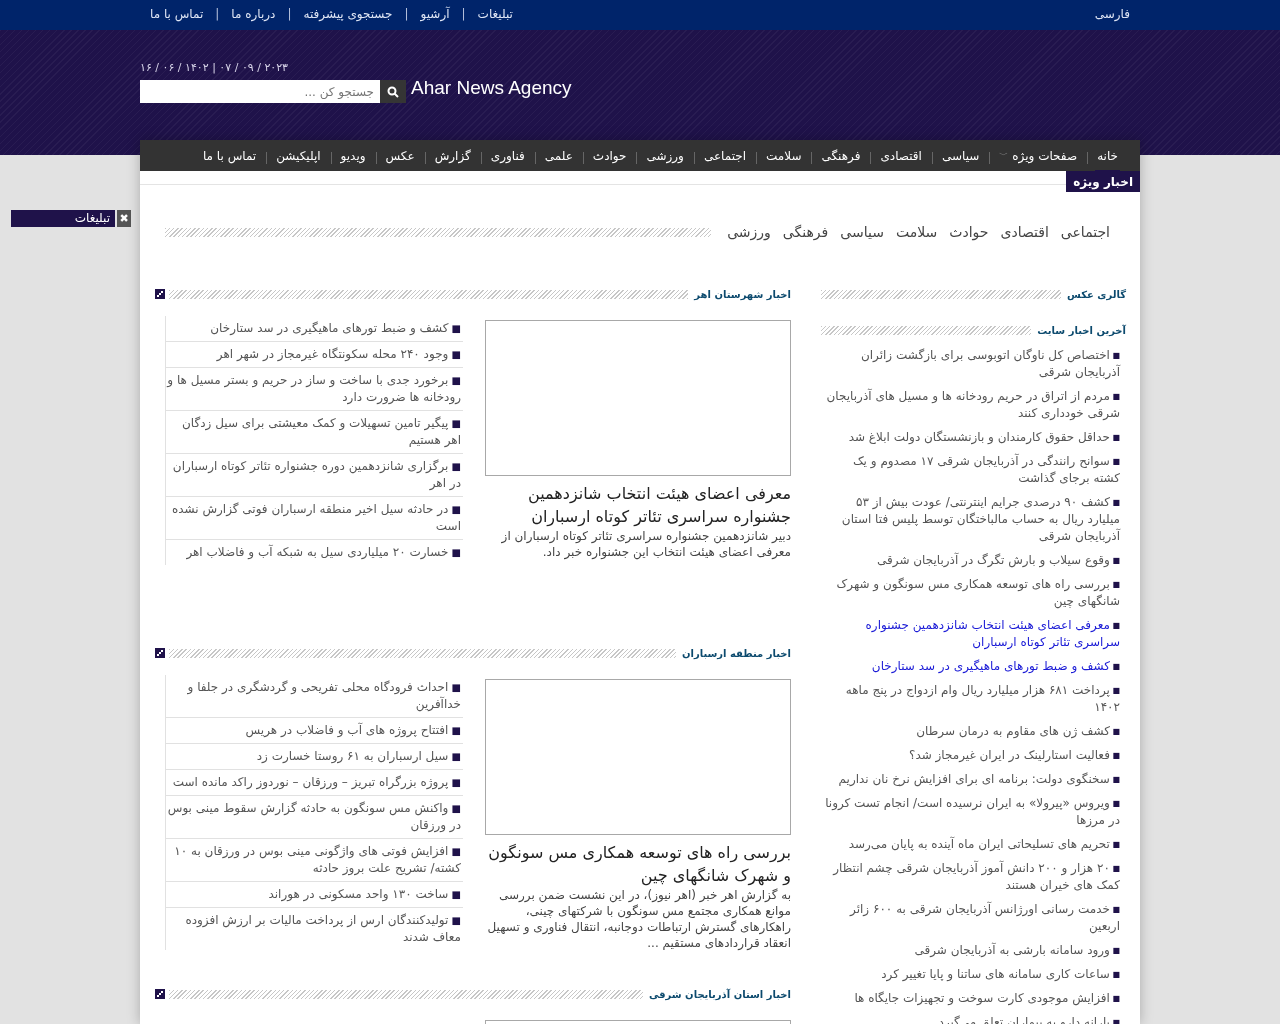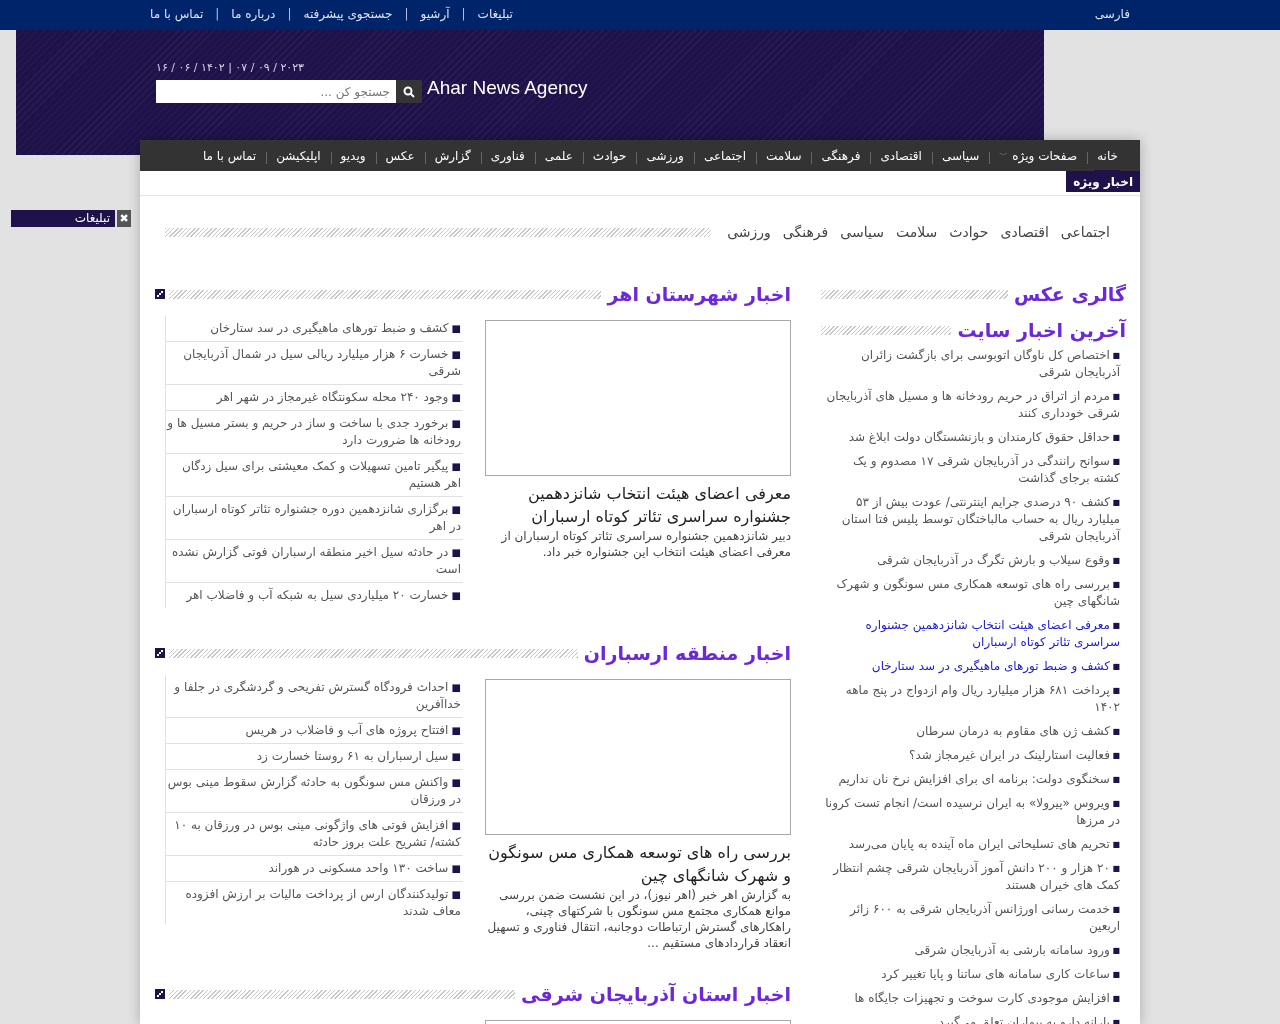--- a/index.html
+++ b/index.html
@@ -7,57 +7,57 @@
   body { font-family: "DejaVu Sans", sans-serif; background: #e2e2e2; position: relative; color: #444; }
   a { color: inherit; text-decoration: none; }
 
   
   .topbar { position: absolute; top: 0; left: 0; width: 1280px; height: 30px; background: #00246a; color: #dfe6f5; font-size: 12px; }
   .topbar .links { position: absolute; left: 150px; top: 7px; direction: ltr; display: flex; gap: 0; }
   .topbar .links span.sep { margin: 0 12px; color: #b7c2dd; }
   .topbar .lang { position: absolute; right: 150px; top: 7px; text-align: center; }
 
   
-  .header { position: absolute; top: 30px; left: 16px; width: 1028px; height: 125px; background: #1f124a;
+  .header { position: absolute; top: 30px; left: 0; width: 1280px; height: 125px; background: #1f124a;
     background-image: repeating-linear-gradient(135deg, rgba(255,255,255,0.045) 0 1px, transparent 1px 5px); }
   .header .date { position: absolute; left: 140px; top: 31px; font-size: 11px; color: #d9d6ea; }
   .search { position: absolute; left: 140px; top: 50px; display: flex; height: 23px; }
   .search input { width: 240px; height: 23px; border: none; font-size: 12px; padding: 0 6px; direction: rtl; font-family: "DejaVu Sans", sans-serif; color: #777; }
   .search .btn { width: 26px; height: 23px; background: #353535; display: flex; align-items: center; justify-content: center; }
   .brand { position: absolute; left: 411px; top: 47px; font-family: "Liberation Sans", sans-serif; font-size: 19px; color: #fff; }
 
   
   .page { position: absolute; left: 140px; top: 140px; width: 1000px; height: 884px; background: #fff; box-shadow: 0 0 12px rgba(0,0,0,0.25); }
 
   .mainnav { height: 31px; background: #333333; direction: rtl; display: flex; align-items: center; padding-right: 12px; font-size: 12px; color: #fff; }
   .mainnav .item { padding: 0 10px; position: relative; display: flex; align-items: center; gap: 4px; }
   .mainnav .item + .item::before { content: ""; position: absolute; right: -1px; top: 3px; height: 12px; border-right: 1px solid #666; }
   .mainnav .item.active::after { content: ""; position: absolute; bottom: -9px; left: 8px; right: 8px; height: 2px; background: #1f124a; }
   .mainnav .chev { font-size: 9px; color: #aaa; }
 
-  .special-row { height: 25px; border-bottom: 1px solid #e4e4e4; position: relative; }
+  .special-row { height: 14px; border-bottom: 1px solid #e4e4e4; position: relative; }
   .special-tag { position: absolute; right: 0; top: 0; background: #1f124a; color: #fff; font-size: 12px; padding: 4px 7px 3px; direction: rtl; font-weight: bold; }
 
   .hatch { background-image: repeating-linear-gradient(135deg, #c7c7c7 0 1px, transparent 1px 3px); height: 9px; }
 
   .tags-row { position: absolute; top: 82px; left: 25px; right: 30px; height: 20px; display: flex; direction: rtl; align-items: center; gap: 0; }
   .tags-row .tag { font-size: 14px; color: #444; margin-left: 12px; }
   .tags-row .hatch { flex: 1; margin-right: 4px; }
 
   
   .ad-side { position: absolute; left: 11px; top: 210px; display: flex; height: 17px; }
   .ad-side .label { width: 104px; background: #1f124a; color: #fff; font-size: 12px; direction: rtl; padding: 0 5px; line-height: 17px; }
   .ad-side .close { width: 14px; height: 17px; background: #555; margin-left: 2px; color: #fff; font-size: 11px; text-align: center; line-height: 17px; font-weight: bold; }
 
   
   .col-right { position: absolute; left: 681px; top: 140px; width: 305px; }
   .col-main { position: absolute; left: 15px; top: 140px; width: 636px; }
 
   .sec-head { display: flex; direction: rtl; align-items: center; height: 28px; }
-  .sec-head .title { font-size: 19px; font-weight: bold; color: #6d28d9; white-space: nowrap; margin-left: 6px; }
+  .sec-head .title { font-size: 10px; font-weight: bold; color: #0c4a6e; white-space: nowrap; margin-left: 6px; }
   .sec-head .hatch { flex: 1; }
   .sec-head .rss { width: 10px; height: 10px; background: #1f124a; margin-right: 4px; position: relative; }
   .sec-head .rss::after { content: ""; position: absolute; left: 2px; bottom: 2px; width: 2px; height: 2px; background: #fff; box-shadow: 2px -2px 0 #fff, 4px -4px 0 #fff; }
 
   .latest { direction: rtl; margin-top: 12px; }
   .latest li { list-style: none; font-size: 12px; line-height: 17px; color: #555; padding: 3px 6px 4px 2px; }
   .latest li::before { content: "■ "; font-size: 8px; color: #1f124a; vertical-align: 1px; }
   .latest li.hl { color: #1a1ad6; }
 
   .block { position: relative; margin-bottom: 20px; }
@@ -217,21 +217,20 @@
         <div class="hatch"></div>
         <div class="rss"></div>
       </div>
       <div class="feature">
         <div class="img"></div>
         <div class="ftitle">معرفی اعضای هیئت انتخاب شانزدهمین جشنواره سراسری تئاتر کوتاه ارسباران</div>
         <div class="fsum">دبیر شانزدهمین جشنواره سراسری تئاتر کوتاه ارسباران از معرفی اعضای هیئت انتخاب این جشنواره خبر داد.</div>
       </div>
       <ul class="list">
         <li>کشف و ضبط تورهای ماهیگیری در سد ستارخان</li>
-        <li>خسارت ۶ هزار میلیارد ریالی سیل در شمال آذربایجان شرقی</li>
         <li>وجود ۲۴۰ محله سکونتگاه غیرمجاز در شهر اهر</li>
         <li>برخورد جدی با ساخت و ساز در حریم و بستر مسیل ها و رودخانه ها ضرورت دارد</li>
         <li>پیگیر تامین تسهیلات و کمک معیشتی برای سیل زدگان اهر هستیم</li>
         <li>برگزاری شانزدهمین دوره جشنواره تئاتر کوتاه ارسباران در اهر</li>
         <li>در حادثه سیل اخیر منطقه ارسباران فوتی گزارش نشده است</li>
         <li>خسارت ۲۰ میلیاردی سیل به شبکه آب و فاضلاب اهر</li>
       </ul>
     </div>
 
     <div class="block" style="height:321px">
@@ -239,23 +238,24 @@
         <div class="title">اخبار منطقه ارسباران</div>
         <div class="hatch"></div>
         <div class="rss"></div>
       </div>
       <div class="feature">
         <div class="img"></div>
         <div class="ftitle">بررسی راه های توسعه همکاری مس سونگون و شهرک شانگهای چین</div>
         <div class="fsum">به گزارش اهر خبر (اهر نیوز)، در این نشست ضمن بررسی موانع همکاری مجتمع مس سونگون با شرکتهای چینی، راهکارهای گسترش ارتباطات دوجانبه، انتقال فناوری و تسهیل انعقاد قراردادهای مستقیم ...</div>
       </div>
       <ul class="list">
-        <li>احداث فرودگاه گسترش تفریحی و گردشگری در جلفا و خداآفرین</li>
+        <li>احداث فرودگاه محلی تفریحی و گردشگری در جلفا و خداآفرین</li>
         <li>افتتاح پروژه های آب و فاضلاب در هریس</li>
         <li>سیل ارسباران به ۶۱ روستا خسارت زد</li>
+        <li>پروژه بزرگراه تبریز – ورزقان – نوردوز راکد مانده است</li>
         <li>واکنش مس سونگون به حادثه گزارش سقوط مینی بوس در ورزقان</li>
         <li>افزایش فوتی های واژگونی مینی بوس در ورزقان به ۱۰ کشته/ تشریح علت بروز حادثه</li>
         <li>ساخت ۱۳۰ واحد مسکونی در هوراند</li>
         <li>تولیدکنندگان ارس از پرداخت مالیات بر ارزش افزوده معاف شدند</li>
       </ul>
     </div>
 
     <div class="block">
       <div class="sec-head">
         <div class="title">اخبار استان آذربایجان شرقی</div>

